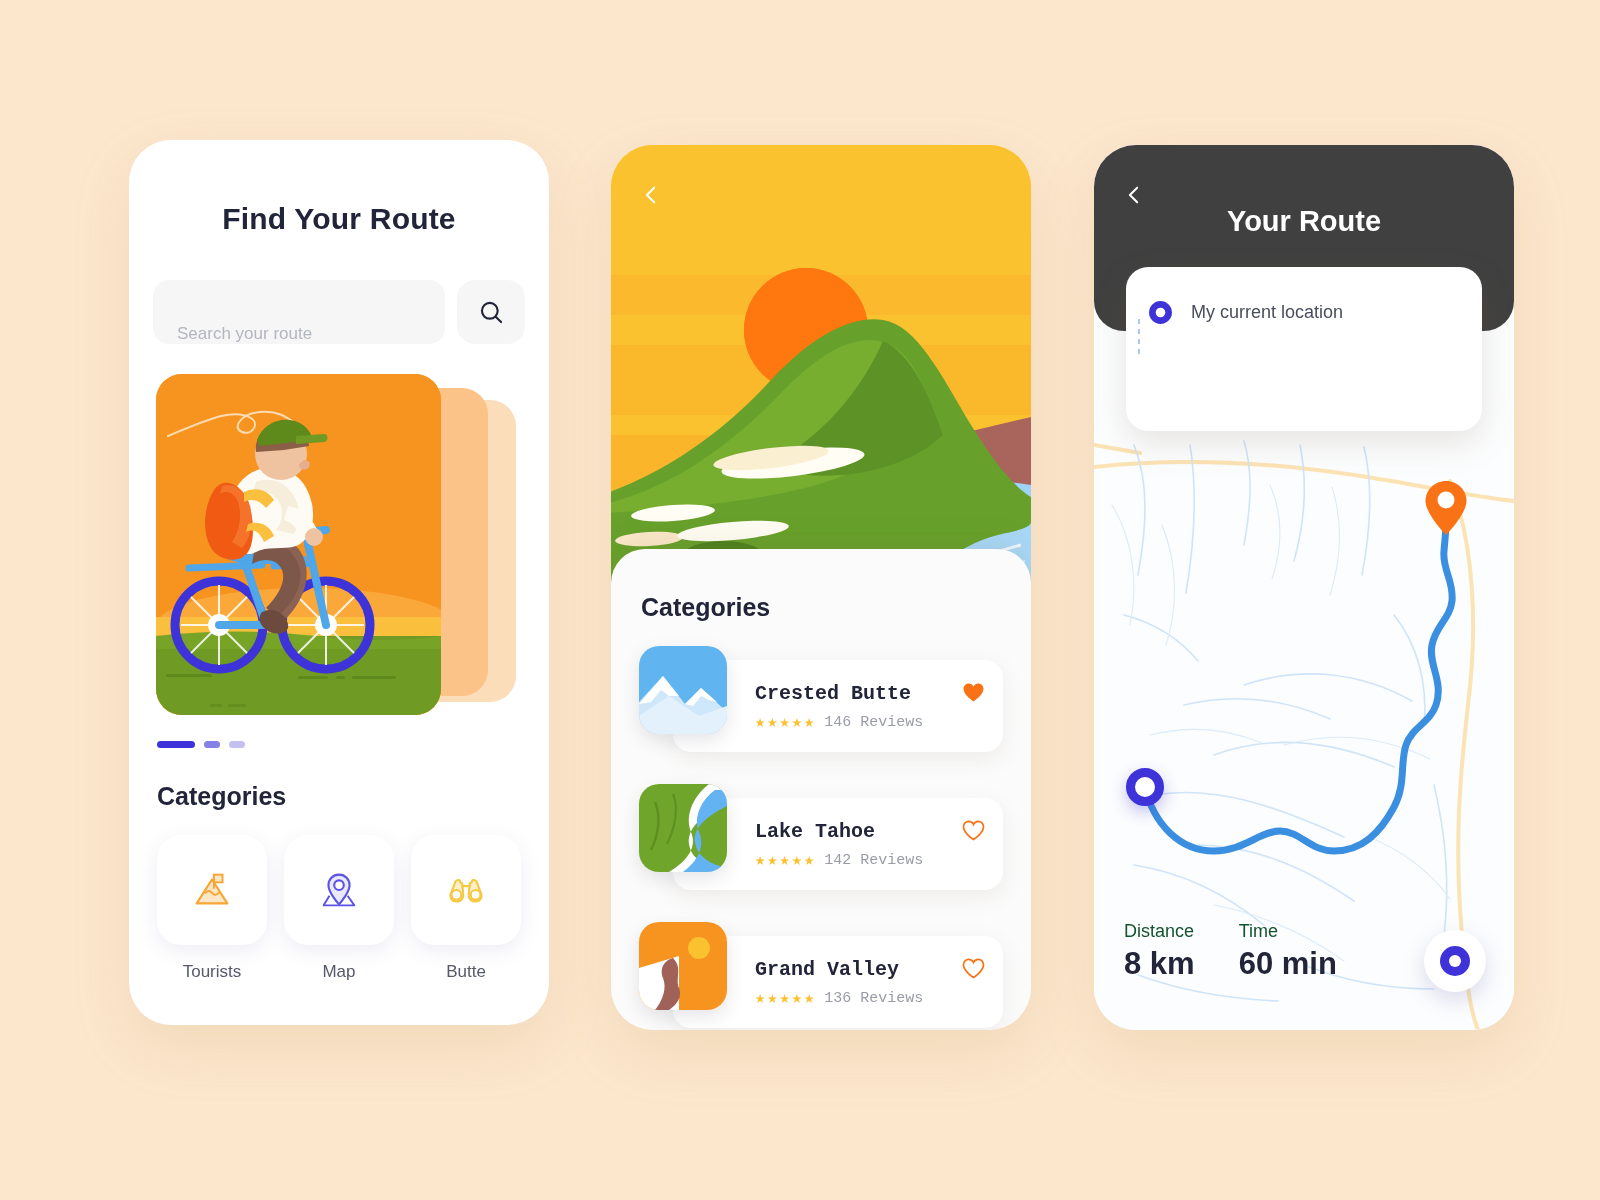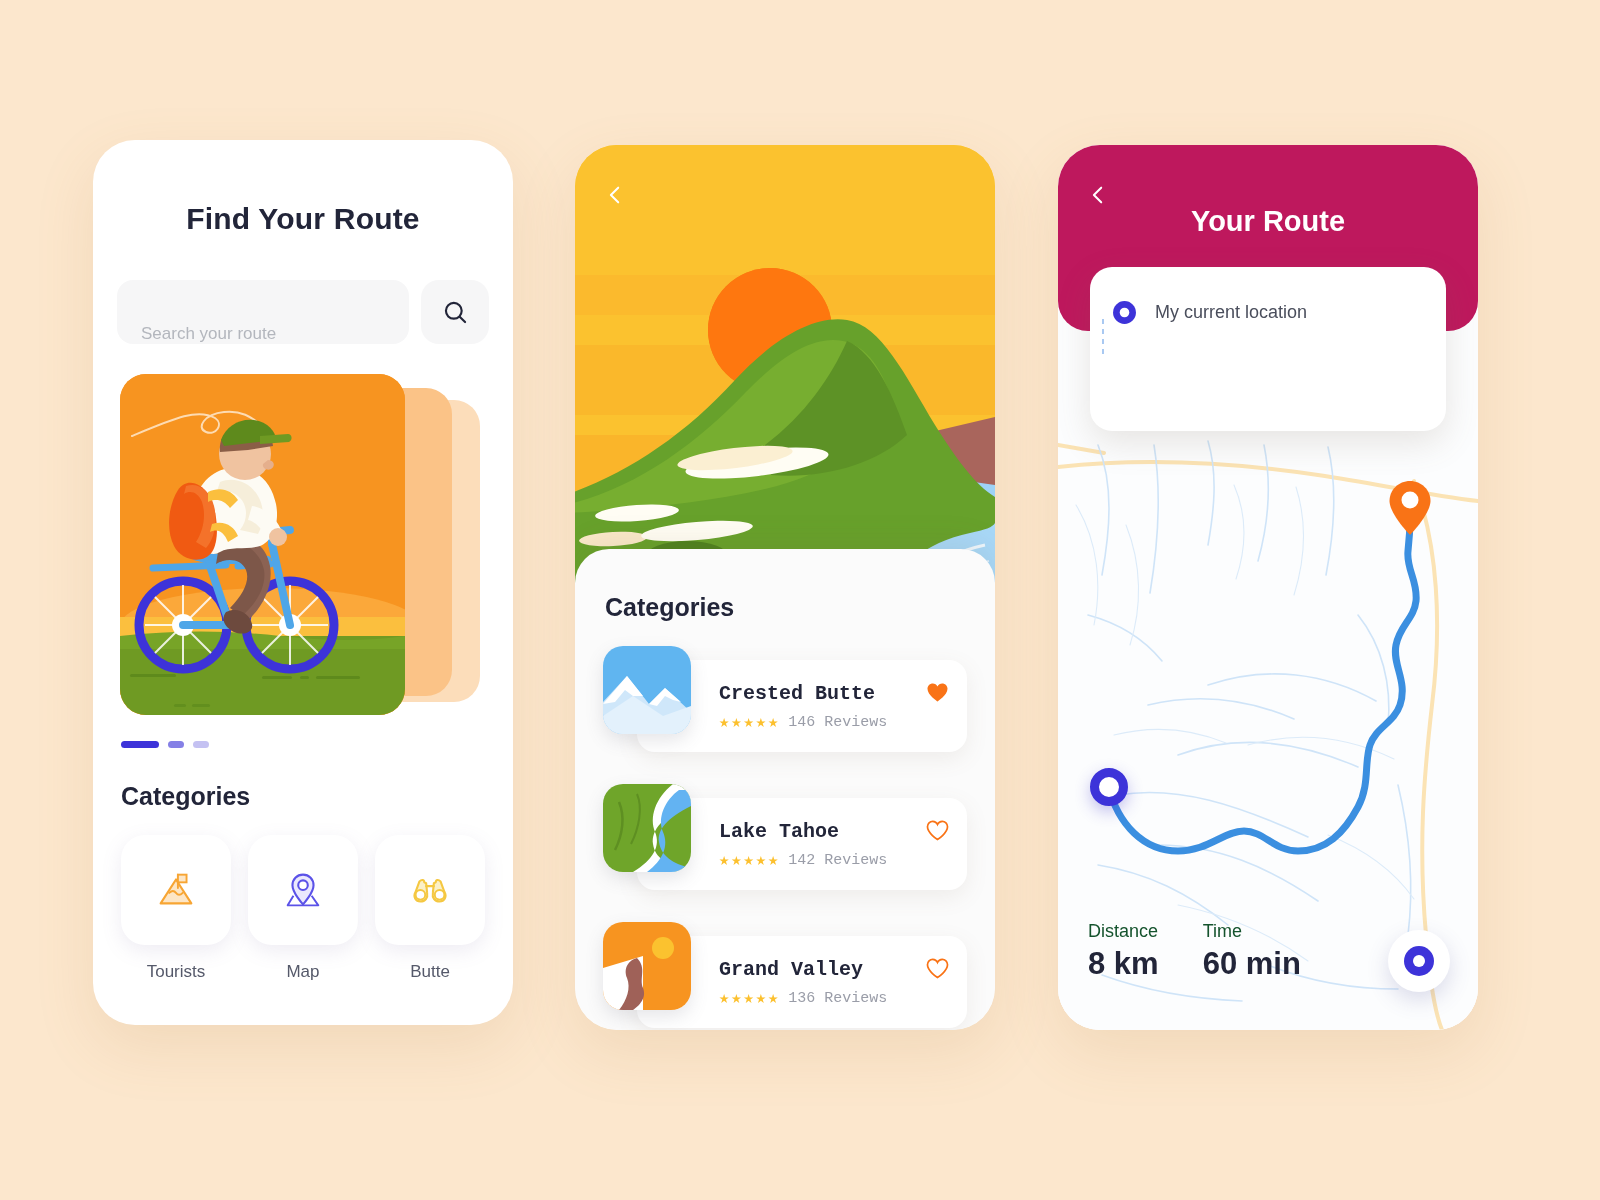--- a/index.html
+++ b/index.html
@@ -16,20 +16,21 @@
   }
 
   
   .phone {
     position: absolute;
     width: 420px; height: 885px;
     border-radius: 42px;
     overflow: hidden;
     background: #ffffff;
     box-shadow: 0 22px 60px rgba(180,130,70,0.14);
+    margin-left: 36px;
   }
   #phone1 { left: 93px;   top: 140px; }
   #phone2 { left: 575px;  top: 145px; }
   #phone3 { left: 1058px; top: 145px; }
 
   
   .p1-title {
     text-align: center;
     font-size: 30px;
     font-weight: 700;
@@ -174,21 +175,21 @@
   .rev { font-size: 15px; color: #9a9da8; }
   .heartbtn {
     position: absolute; right: 18px; top: 22px;
     cursor: pointer;
   }
 
   
   .p3-head {
     position: absolute; left: 0; top: 0;
     width: 420px; height: 186px;
-    background: #be185d;
+    background: #404040;
     border-radius: 0 0 30px 30px;
     z-index: 3;
   }
   .p3-title {
     text-align: center;
     margin-top: 60px;
     font-size: 29px; font-weight: 700; color: #fff;
   }
   .p3-map {
     position: absolute; left: 0; top: 0;

